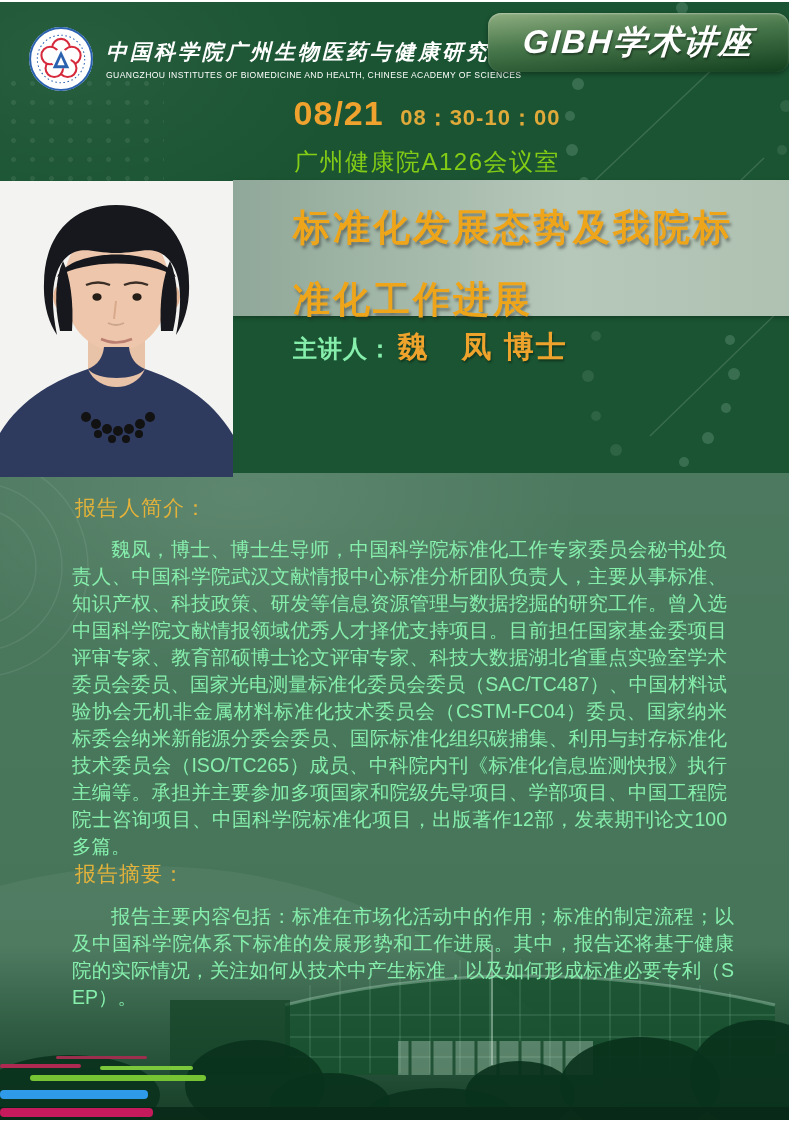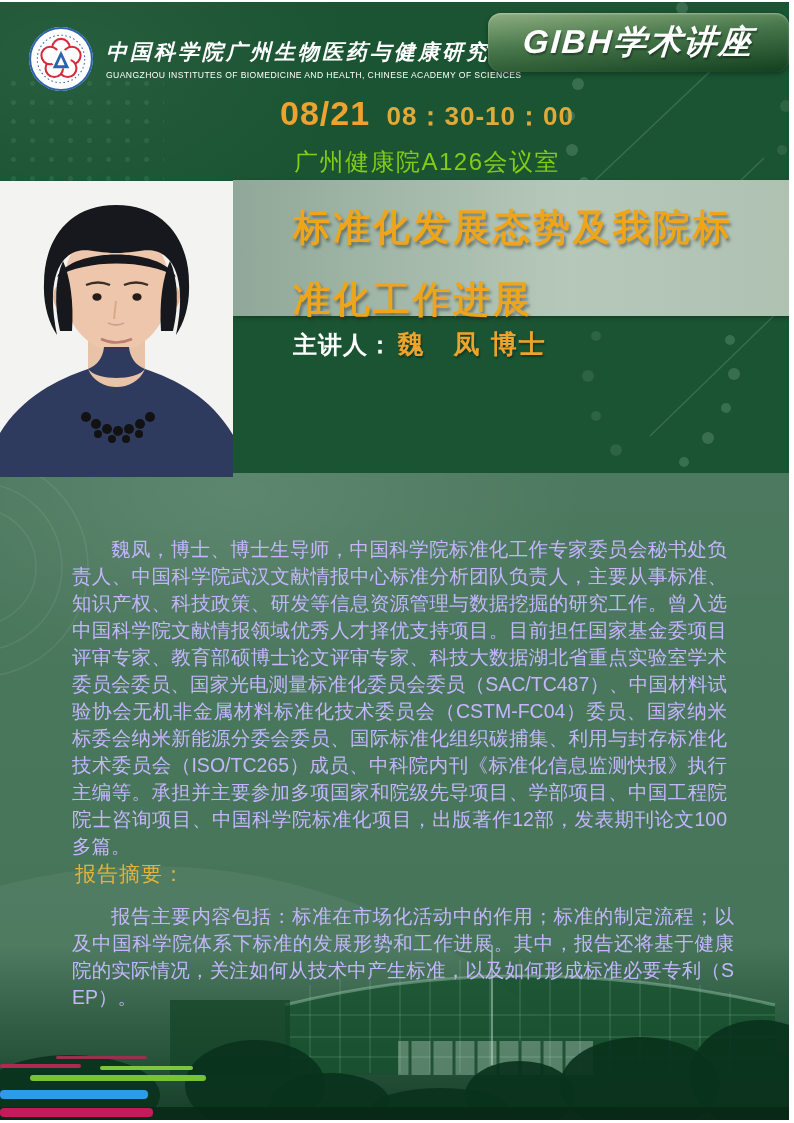--- a/index.html
+++ b/index.html
@@ -34,52 +34,52 @@
 
   .badge{position:absolute;left:488px;top:13px;width:301px;height:59px;border-radius:13px;z-index:5;
      background:linear-gradient(175deg,#8fae80 0%,#46764a 45%,#123f1e 100%);
      box-shadow:inset 0 1px 2px rgba(255,255,255,0.35), 0 2px 5px rgba(0,0,0,0.35);
      display:flex;align-items:center;justify-content:center;}
   .badge span{color:#ffffff;font-weight:800;font-size:33px;letter-spacing:2px;font-style:italic;
      transform:skewX(-4deg);text-shadow:1px 2px 2px rgba(0,0,0,0.4);white-space:nowrap;}
 
   .when{position:absolute;left:230px;top:94px;width:394px;text-align:center;z-index:5;white-space:nowrap;}
   .date{color:#efa22d;font-size:34px;font-weight:bold;letter-spacing:1px;}
-  .time{color:#dfaa3a;font-size:26px;font-weight:bold;margin-left:12px;letter-spacing:1px;}
+  .time{color:#dfaa3a;font-size:22px;font-weight:bold;margin-left:12px;letter-spacing:1px;}
   .venue{position:absolute;left:230px;top:146px;width:394px;text-align:center;color:#84cc16;
      font-size:24px;letter-spacing:1.5px;z-index:5;white-space:nowrap;}
 
   
   .portrait{position:absolute;left:0;top:181px;width:233px;height:296px;z-index:6;background:#f3f3f1;}
 
   
   .title-panel{position:absolute;left:233px;top:180px;width:561px;height:136px;z-index:4;
      background:linear-gradient(90deg,#90a899 0%,#b6c8b9 60%,#afc2b2 100%);
      box-shadow:0 2px 4px rgba(0,0,0,0.25);}
   .talk-title{position:absolute;left:60px;top:12px;width:470px;color:#efa519;font-size:37px;
      font-weight:800;line-height:72px;letter-spacing:3px;text-shadow:2px 3px 3px rgba(40,40,40,0.45);}
 
   
   .row{position:absolute;z-index:5;white-space:nowrap;}
-  .lbl{color:#ffffff;font-size:24px;font-weight:bold;letter-spacing:1px;}
-  .name{color:#eea42c;font-size:26px;font-weight:800;letter-spacing:2px;text-shadow:1px 2px 2px rgba(0,0,0,0.35);}
+  .lbl{color:#86efac;font-size:24px;font-weight:bold;letter-spacing:1px;}
+  .name{color:#eea42c;font-size:30px;font-weight:800;letter-spacing:2px;text-shadow:1px 2px 2px rgba(0,0,0,0.35);}
   .r-speaker{left:293px;top:327px;}
   .r-affil{left:385px;top:373px;}
   .r-host{left:293px;top:428px;}
 
   
   .lower{position:absolute;left:0;top:473px;width:794px;height:650px;z-index:2;
      background:linear-gradient(180deg, rgba(255,255,255,0.22), rgba(255,255,255,0.18));}
   .lowerglow{position:absolute;left:0;top:473px;width:794px;height:400px;z-index:2;
      background:radial-gradient(ellipse 500px 260px at 30% 5%, rgba(255,255,255,0.10), transparent 70%);}
 
   .sec-head{position:absolute;left:75px;color:#e3b23a;font-size:21px;letter-spacing:1px;z-index:5;}
   .h-bio{top:494px;}
   .h-abs{top:860px;}
-  .para{position:absolute;left:72px;width:655px;color:#c4b5fd;z-index:5;
+  .para{position:absolute;left:72px;width:655px;color:#86efac;z-index:5;
      font-size:19.5px;line-height:27px;text-align:justify;word-break:break-all;text-indent:2em;}
   .p-bio{top:536px;}
   .p-abs{top:903px;width:662px;}
 
   
   .building{position:absolute;left:0;bottom:0;width:794px;height:178px;z-index:3;}
   .stripe{position:absolute;border-radius:4px;z-index:7;}
   .s1{left:56px;top:1056px;width:91px;height:3px;background:#9c2e4e;}
   .s2{left:0;top:1064px;width:81px;height:4px;background:#ae2a52;}
   .s3{left:100px;top:1066px;width:93px;height:4px;background:#7cc83c;}
@@ -217,20 +217,21 @@
     <div class="lowerglow"></div>
     <div class="bigcircle"></div>
     <svg class="arcs" viewBox="0 0 210 230">
       <g fill="none" stroke="rgba(255,255,255,0.08)" stroke-width="1.5">
         <circle cx="40" cy="105" r="58"></circle>
           <circle cx="40" cy="105" r="84"></circle>
           <circle cx="40" cy="105" r="110"></circle>
       </g>
     </svg>
 
+    <div class="sec-head h-bio">报告人简介：</div>
     <div class="para p-bio">魏凤，博士、博士生导师，中国科学院标准化工作专家委员会秘书处负责人、中国科学院武汉文献情报中心标准分析团队负责人，主要从事标准、知识产权、科技政策、研发等信息资源管理与数据挖掘的研究工作。曾入选中国科学院文献情报领域优秀人才择优支持项目。目前担任国家基金委项目评审专家、教育部硕博士论文评审专家、科技大数据湖北省重点实验室学术委员会委员、国家光电测量标准化委员会委员（SAC/TC487）、中国材料试验协会无机非金属材料标准化技术委员会（CSTM-FC04）委员、国家纳米标委会纳米新能源分委会委员、国际标准化组织碳捕集、利用与封存标准化技术委员会（ISO/TC265）成员、中科院内刊《标准化信息监测快报》执行主编等。承担并主要参加多项国家和院级先导项目、学部项目、中国工程院院士咨询项目、中国科学院标准化项目，出版著作12部，发表期刊论文100多篇。</div>
 
     <div class="sec-head h-abs">报告摘要：</div>
     <div class="para p-abs">报告主要内容包括：标准在市场化活动中的作用；标准的制定流程；以及中国科学院体系下标准的发展形势和工作进展。其中，报告还将基于健康院的实际情况，关注如何从技术中产生标准，以及如何形成标准必要专利（SEP）。</div>
 
     <svg class="building" viewBox="0 0 794 178">
       <defs>
         <linearGradient id="fade" x1="0" y1="0" x2="0" y2="1">
           <stop offset="0" stop-color="rgba(12,58,33,0)"></stop>
           <stop offset="0.45" stop-color="rgba(12,58,33,0.45)"></stop>

